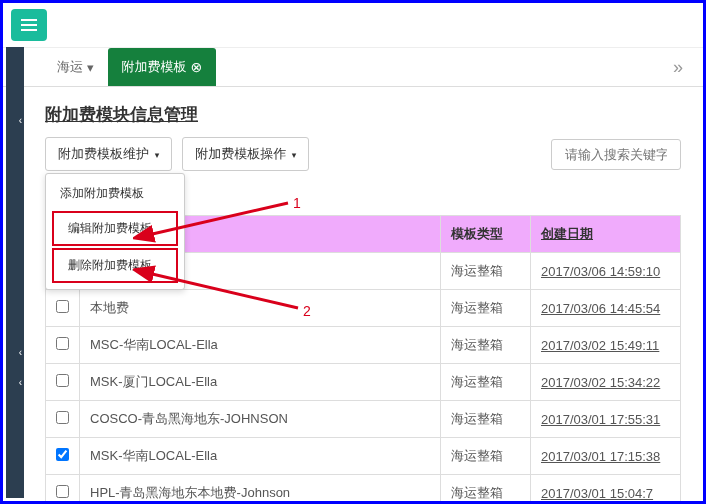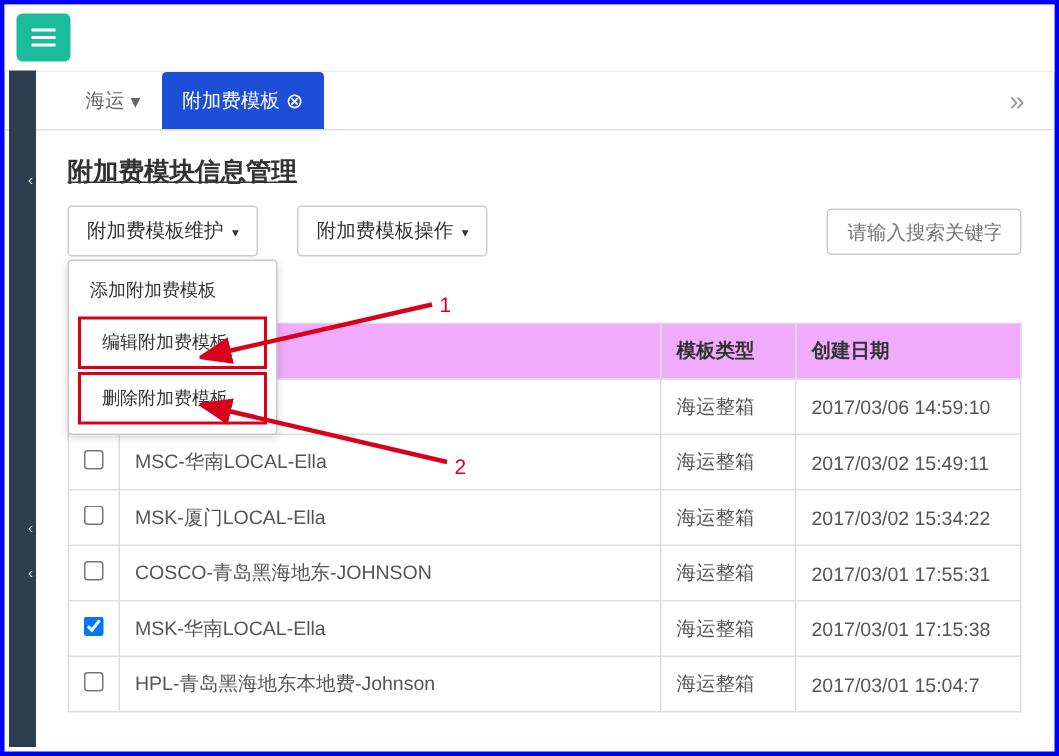--- a/index.html
+++ b/index.html
@@ -3,40 +3,40 @@
   <meta charset="utf-8">
   <style>
     * { box-sizing: border-box; margin: 0; padding: 0; }
     body { font-family: "Microsoft YaHei", Arial, sans-serif; font-size: 13px; color: #333; background: #fff; }
     .frame { width: 706px; height: 504px; border: 3px solid #0000ff; position: relative; overflow: hidden; }
     .top-bar { background: #fff; padding: 6px 8px; border-bottom: 1px solid #eee; display: flex; align-items: center; }
     .burger-btn { width: 36px; height: 32px; background: #1abc9c; border: none; border-radius: 4px; color: #fff; font-size: 16px; cursor: pointer; display: flex; align-items: center; justify-content: center; }
     .burger-btn span { display: block; width: 16px; height: 2px; background: #fff; box-shadow: 0 -5px 0 #fff, 0 5px 0 #fff; }
     .tabs-row { display: flex; align-items: flex-end; border-bottom: 1px solid #ddd; padding: 0 8px 0 40px; font-size: 13px; }
     .tab { padding: 10px 14px; color: #666; cursor: pointer; display: flex; align-items: center; gap: 4px; }
-    .tab.active { background: #1d4ed8; color: #fff; border-radius: 3px 3px 0 0; }
+    .tab.active { background: #15803d; color: #fff; border-radius: 3px 3px 0 0; }
     .tab .close { font-size: 14px; }
     .tab-forward { margin-left: auto; padding: 8px 12px; color: #999; cursor: pointer; font-size: 18px; }
     .left-sidebar { position: absolute; left: 3px; top: 44px; bottom: 3px; width: 18px; background: #2c3e50; }
     .side-arrow { position: absolute; right: 2px; color: #fff; font-size: 10px; }
     .content { padding: 16px 22px 10px 42px; }
     .page-title { font-size: 17px; font-weight: bold; color: #333; margin-bottom: 11px; text-decoration: underline; }
-    .toolbar { display: flex; align-items: center; gap: 26px; margin-bottom: 6px; position: relative; }
+    .toolbar { display: flex; align-items: center; gap: 10px; margin-bottom: 6px; position: relative; }
     .btn { padding: 7px 12px; border: 1px solid #ccc; background: #fff; border-radius: 3px; cursor: pointer; font-size: 13px; color: #333; }
     .btn .caret { font-size: 9px; margin-left: 2px; }
     .search-input { margin-left: auto; padding: 7px 13px; border: 1px solid #ccc; border-radius: 3px; width: 130px; font-size: 13px; }
     .dropdown { position: absolute; top: 36px; left: 0; background: #fff; border: 1px solid #ccc; border-radius: 3px; box-shadow: 0 2px 6px rgba(0,0,0,0.15); z-index: 10; min-width: 140px; padding: 4px 0; }
     .dropdown-item { padding: 7px 14px; cursor: pointer; font-size: 12px; }
     .red-box { border: 2px solid #d9001b; margin: 2px 6px; }
     .table { width: 100%; border-collapse: collapse; margin-top: 44px; }
     .table th { background: #f0abfc; border: 1px solid #ddd; padding: 9px 10px; text-align: left; font-weight: bold; font-size: 13px; }
     .table td { border: 1px solid #ddd; padding: 9px 10px; font-size: 13px; color: #555; }
     .table th:first-child, .table td:first-child { width: 32px; text-align: center; }
     .table th:nth-child(3), .table td:nth-child(3) { width: 90px; }
-    .table th:nth-child(4), .table td:nth-child(4) { width: 150px; }
+    .table th:nth-child(4), .table td:nth-child(4) { width: 150px; text-decoration: underline; }
     .annotation { position: absolute; color: #d9001b; font-size: 14px; pointer-events: none; z-index: 20; }
     .arrow-svg { position: absolute; z-index: 15; pointer-events: none; }
   </style>
 </head>
 <body>
 
 <div class="frame">
   <div class="top-bar">
     <button class="burger-btn">
         <span></span>
@@ -93,20 +93,26 @@
       </thead>
       <tbody id="table-body">
           <tr>
             <td><input type="checkbox" style=""></td>
     <td>地东本地费</td>
     <td>海运整箱</td>
     <td>2017/03/06 14:59:10</td>
           </tr>
           <tr>
             <td><input type="checkbox" style=""></td>
+    <td>本地费</td>
+    <td>海运整箱</td>
+    <td>2017/03/06 14:45:54</td>
+          </tr>
+          <tr>
+            <td><input type="checkbox" style=""></td>
     <td>MSC-华南LOCAL-Ella</td>
     <td>海运整箱</td>
     <td>2017/03/02 15:49:11</td>
           </tr>
           <tr>
             <td><input type="checkbox" style=""></td>
     <td>MSK-厦门LOCAL-Ella</td>
     <td>海运整箱</td>
     <td>2017/03/02 15:34:22</td>
           </tr>

